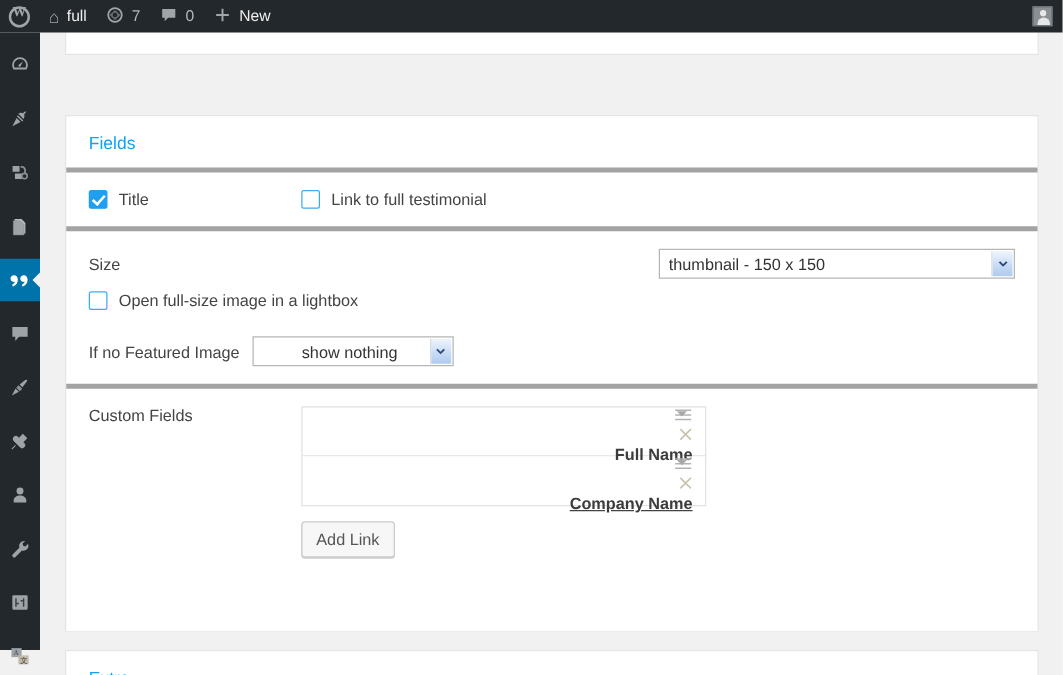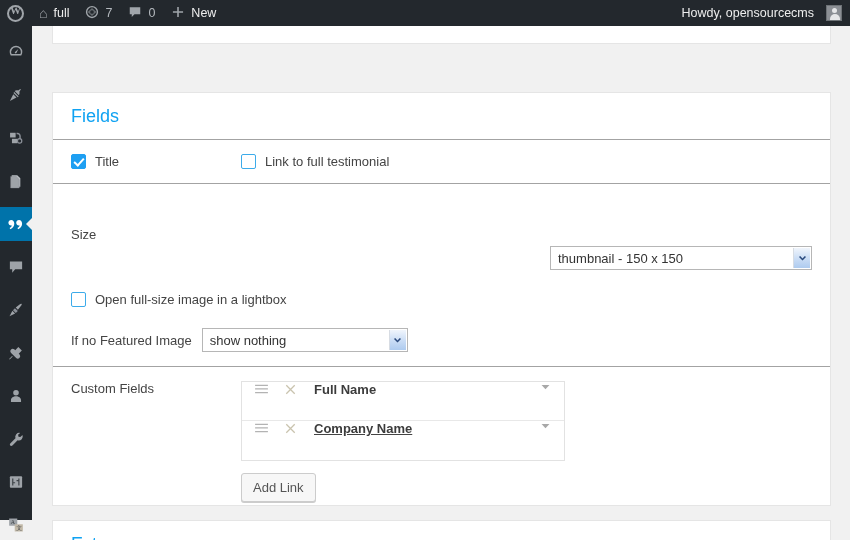--- a/index.html
+++ b/index.html
@@ -95,29 +95,29 @@
     left: 20px; width: 779px;
     background: #fff;
     border: 1px solid #e5e5e5;
   }
   #panel-top   { top: -46px; height: 64px; }
   #panel-main  { top: 66px; height: 414px; }
   #panel-extra { top: 494px; height: 60px; }
 
   .panel-title {
     color: #0fa2f2;
-    font-size: 18px;
+    font-size: 14px;
     padding: 13px 18px 12px 18px;
     font-weight: normal;
     margin: 0;
   }
 
   .row {
     display: flex;
-    border-top: 1px solid #a3a3a3;
+    border-top: 4px solid #a3a3a3;
     padding: 0 18px;
   }
   .row.noborder { border-top: none; }
   .row-label {
     width: 170px; flex: 0 0 170px;
     padding: 14px 0 14px 0;
     color: #444; font-size: 13px;
   }
   .row-body { flex: 1 1 auto; padding: 14px 0; }
 
@@ -153,32 +153,33 @@
     position: absolute; right: 1px; top: 1px;
     width: 17px; height: 20px;
     background: linear-gradient(to bottom, #f0f5fc 0%, #c9dcf5 55%, #aecbef 100%);
     border-left: 1px solid #d7dce3;
     display: flex; align-items: center; justify-content: center;
   }
   .sel .sel-arrow svg { display:block; }
 
   .inline-label { display: inline-block; vertical-align: middle; margin-right: 10px; color:#444; }
 
-  .sub-line { margin-top: 22px; display: flex; align-items: center; }
+  .sub-line { margin-top: 10px; display: flex; align-items: center; }
   .sub-line2 { margin-top: 21px; display: flex; align-items: center; }
 
   
   .cf-list {
     width: 324px; border: 1px solid #e2e2e2; background: #fff;
   }
   .cf-row {
-    display: flex; align-items: flex-start;
+    display: flex; align-items: flex-end;
     height: 39px; padding: 0 10px 0 12px;
     border-bottom: 1px solid #e8e8e8;
     position: relative;
+    flex-direction: column;
   }
   .cf-row:last-child { border-bottom: none; text-decoration: underline; }
   .cf-handle { color: #b3b3b3; font-size: 15px; line-height: 1; letter-spacing: 0; }
   .cf-x { color: #c9c3ae; font-size: 15px; margin-left: 16px; line-height: 1; }
   .cf-name { margin-left: 18px; font-weight: bold; color: #3c3c3c; font-size: 13px; }
   .cf-caret { position: absolute; right: 14px; color: #a8a8a8; font-size: 9px; }
 
   .btn {
     display: inline-block; margin-top: 12px;
     padding: 6px 11px;
@@ -221,21 +222,20 @@
   <div class="ab-item">
     <span class="plus-ico">
       <svg width="14" height="14" viewBox="0 0 16 16">
           <path d="M7.1 2.2h1.8v4.9h4.9v1.8H8.9v4.9H7.1V8.9H2.2V7.1h4.9z" fill="#a0a5aa"></path>
         </svg>
     </span>
     <span class="ab-label">New</span>
   </div>
   <div class="ab-spacer"></div>
   <div class="ab-item">
-    <span class="ab-label">Howdy, opensourcecms</span>
     <span class="avatar-box"></span>
   </div>
 </div>
 
 <div id="sidebar">
 
   <div class="side-item sep">
     <span>
       <svg width="18" height="18" viewBox="0 0 20 20">
           <path d="M10 3a7 7 0 0 0-7 7 7 7 0 0 0 1.2 3.9h11.6A7 7 0 0 0 17 10a7 7 0 0 0-7-7zm0 1.6a5.4 5.4 0 0 1 5.4 5.4c0 .8-.2 1.6-.5 2.3H5.1A5.4 5.4 0 0 1 10 4.6z" fill="#9ea3a8"></path>
@@ -375,38 +375,38 @@
           <span class="cbx-label">Link to full testimonial</span>
         </span>
       </div>
     </div>
 
     <div class="row">
       <div class="row-body">
 
         <div style="display:flex;align-items:center;justify-content:space-between;">
           <span class="inline-label">Size</span>
-          <span class="sel" style="width:262px;margin-top:48px;">
+          <span class="sel" style="width:285px;">
             <span class="sel-val">thumbnail - 150 x 150</span>
             <span class="sel-arrow">
               <svg width="9" height="7" viewBox="0 0 10 8">
                   <path d="M1 2.2 5 6.2 9 2.2 7.7 1.2 5 3.9 2.3 1.2z" fill="#2b4a7d"></path>
                 </svg>
             </span>
           </span>
         </div>
 
         <div class="sub-line">
           <span class="cbx off"></span>
           <span class="cbx-label">Open full-size image in a lightbox</span>
         </div>
 
         <div class="sub-line2">
           <span class="inline-label">If no Featured Image</span>
-          <span class="sel" style="width:206px;">
+          <span class="sel" style="width:161px;justify-content:center;">
             <span class="sel-val">show nothing</span>
             <span class="sel-arrow">
               <svg width="9" height="7" viewBox="0 0 10 8">
                   <path d="M1 2.2 5 6.2 9 2.2 7.7 1.2 5 3.9 2.3 1.2z" fill="#2b4a7d"></path>
                 </svg>
             </span>
           </span>
         </div>
 
       </div>

